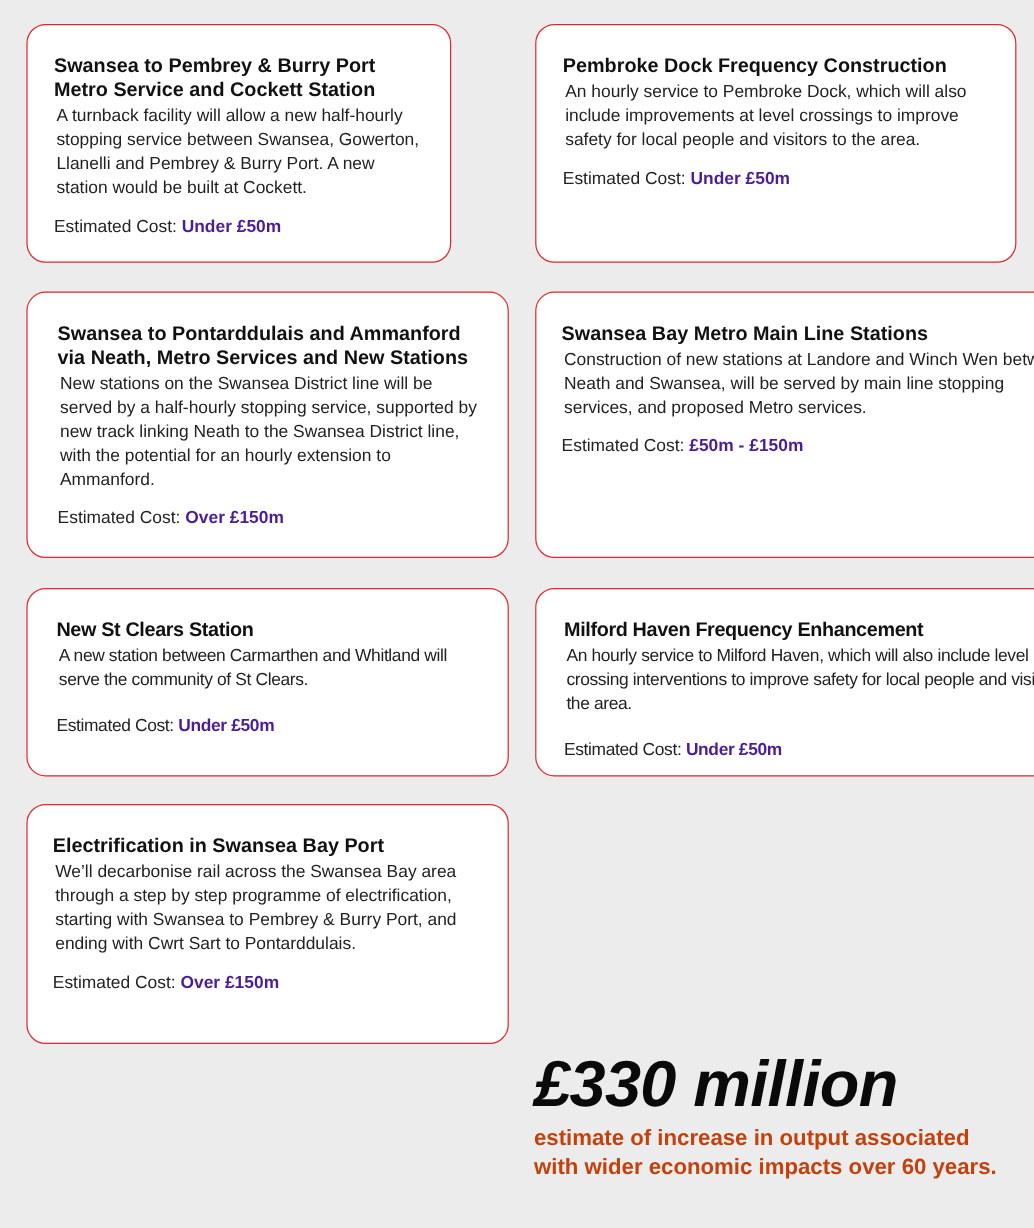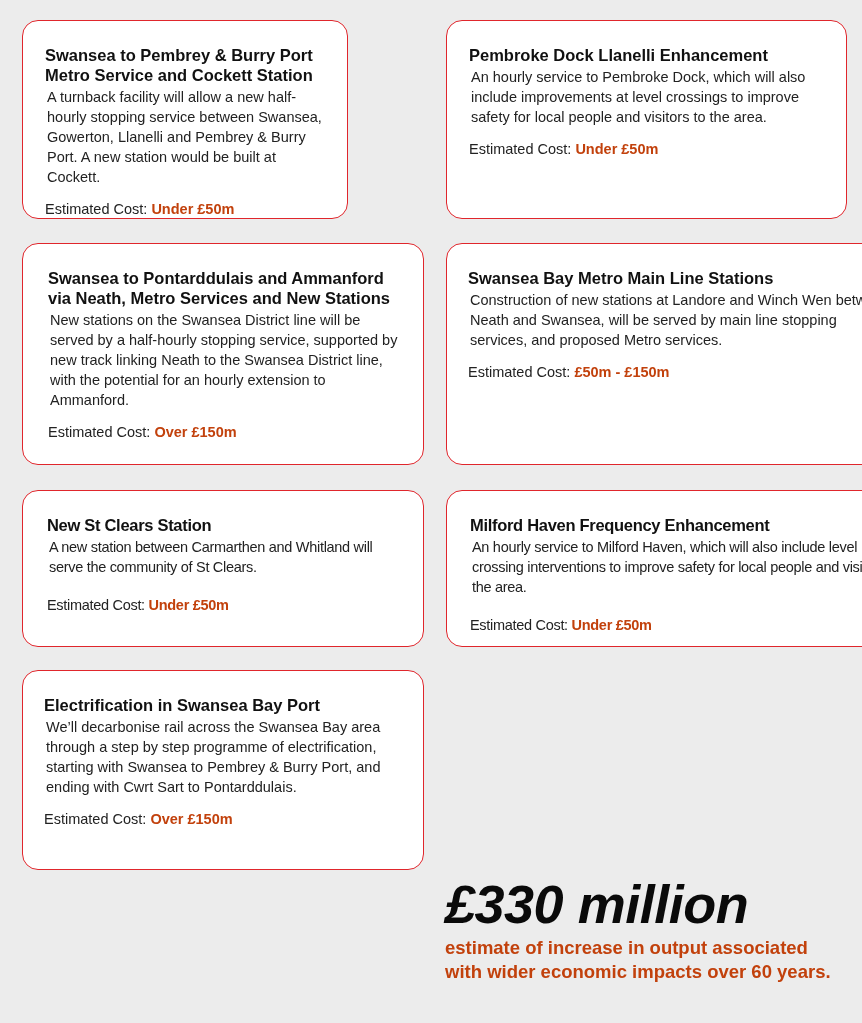--- a/index.html
+++ b/index.html
@@ -13,22 +13,22 @@
   }
   .card h3 {
     margin:0; font-size:16.5px; line-height:20px; font-weight:bold; color:#111;
   }
   .card p.desc {
     margin:2px; font-size:14.5px; line-height:20px; color:#222;
   }
   .card .cost {
     margin-top:12px; font-size:14.5px; line-height:20px; color:#222;
   }
-  .card .cost b { color:#c2410c; }
-  .c1 { left:22px; top:20px; width:326px; height:199px; }
+  .card .cost b { color:#4c1d95; }
+  .c1 { left:22px; top:20px; width:354px; height:199px; }
   .c2 { left:446px; top:20px; width:401px; height:199px; padding-left:22px; }
   .c3 { left:22px; top:243px; width:402px; height:222px; padding-left:25px; }
   .c4 { left:446px; top:243px; width:469px; height:222px; padding-left:21px; }
   .c5 { left:22px; top:490px; width:402px; height:157px; padding-left:24px; }
   .c6 { left:446px; top:490px; width:481px; height:157px; padding-left:23px; }
   .c7 { left:22px; top:670px; width:402px; height:200px; padding-left:21px; }
   .c5 h3, .c6 h3 { letter-spacing:-0.3px; }
   .c5 p.desc, .c6 p.desc, .c5 .cost, .c6 .cost { letter-spacing:-0.3px; }
   .c5 .cost { margin-top:18px; }
   .c6 .cost { margin-top:18px; }
@@ -39,21 +39,21 @@
 </head>
 <body>
 
 <div class="card c1">
   <h3>Swansea to Pembrey &amp; Burry Port Metro Service and Cockett Station</h3>
   <p class="desc">A turnback facility will allow a new half-hourly stopping service between Swansea, Gowerton, Llanelli and Pembrey &amp; Burry Port. A new station would be built at Cockett.</p>
   <div class="cost"><span>Estimated Cost:</span> <b>Under £50m</b></div>
 </div>
 
 <div class="card c2">
-  <h3>Pembroke Dock Llanelli Enhancement</h3>
+  <h3>Pembroke Dock Frequency Construction</h3>
   <p class="desc">An hourly service to Pembroke Dock, which will also include improvements at level crossings to improve safety for local people and visitors to the area.</p>
   <div class="cost"><span>Estimated Cost:</span> <b>Under £50m</b></div>
 </div>
 
 <div class="card c3">
   <h3>Swansea to Pontarddulais and Ammanford via Neath, Metro Services and New Stations</h3>
   <p class="desc">New stations on the Swansea District line will be served by a half-hourly stopping service, supported by new track linking Neath to the Swansea District line, with the potential for an hourly extension to Ammanford.</p>
   <div class="cost"><span>Estimated Cost:</span> <b>Over £150m</b></div>
 </div>
 

